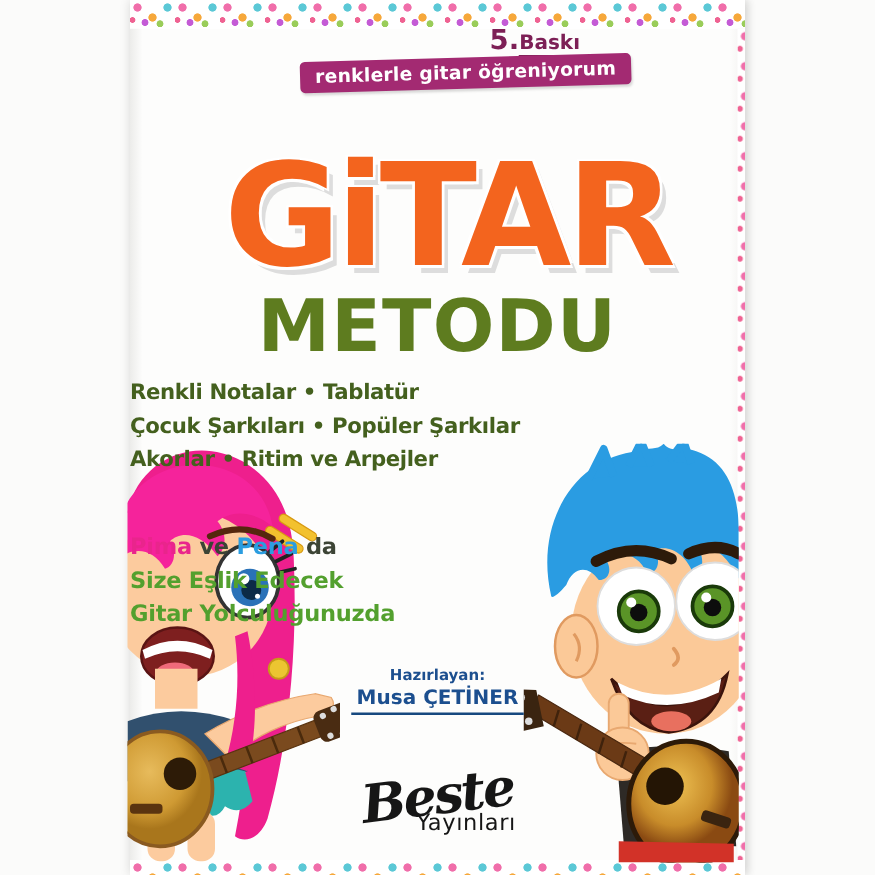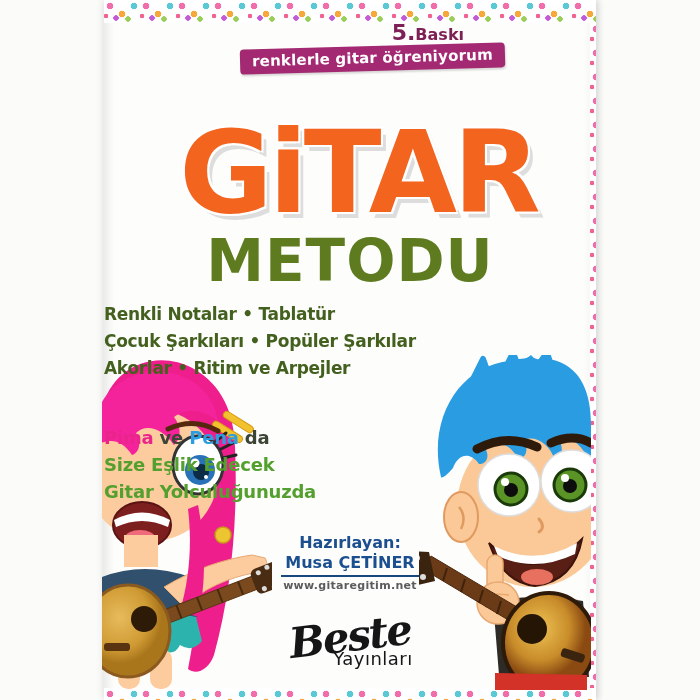--- a/index.html
+++ b/index.html
@@ -63,21 +63,21 @@
 
   .companion {
     position:absolute; top:424px; left:0; right:0; text-align:left; z-index:3;
     font-size:18px; font-weight:bold; line-height:27px; color:#53a02e; letter-spacing:-.2px;
   }
   .companion .pink { color:#e9258c; }
   .companion .blue { color:#2b9de0; }
   .companion .dark { color:#3c4435; }
 
   .author { position:absolute; top:533px; left:0; right:0; text-align:center; z-index:3; color:#1c4f8f; }
-  .author .lbl  { font-size:16px; font-weight:bold; }
+  .author .lbl  { font-size:12px; font-weight:bold; }
   .author .name { font-size:16px; font-weight:bold; margin-top:1px; }
   .author .rule { width:138px; margin:3px auto 2px; border-bottom:2px solid #17497f; }
   .author .web  { font-size:11px; font-weight:bold; color:#5c5c5c; letter-spacing:.3px; }
 
   .publisher { position:absolute; top:616px; left:0; right:0; text-align:center; z-index:4; color:#161616; }
   .publisher .script {
     font-family:"DejaVu Serif","Liberation Serif",serif; font-style:italic; font-weight:bold;
     font-size:42px; letter-spacing:-2px; display:inline-block; transform:rotate(-7deg); line-height:1;
   }
   .publisher .sub { font-size:18px; margin-top:-10px; margin-left:46px; letter-spacing:.5px; }
@@ -119,21 +119,20 @@
         <span class="dark">da</span>
       </div>
       <div>Size Eşlik Edecek</div>
       <div>Gitar Yolculuğunuzda</div>
     </div>
 
     <div class="author">
       <div class="lbl">Hazırlayan:</div>
       <div class="name">Musa ÇETİNER</div>
       <div class="rule"></div>
-      <div class="web">www.gitaregitim.net</div>
     </div>
 
     <div class="publisher">
       <div class="script">Beste</div>
       <div class="sub">Yayınları</div>
     </div>
 
     <svg class="char girl" width="170" height="335" viewBox="0 0 170 335">
       <defs>
         <radialGradient id="gbody" cx="40%" cy="35%">

